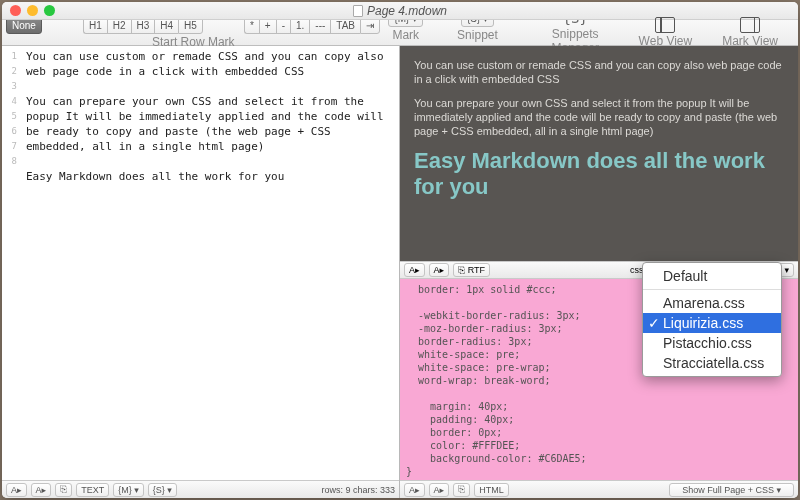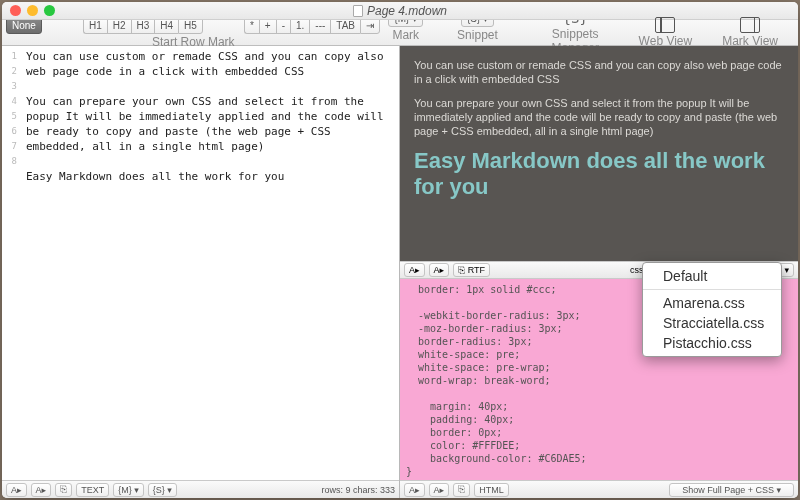--- a/index.html
+++ b/index.html
@@ -184,18 +184,19 @@
         <div class="st-btn">⎘</div>
         <div class="st-btn">HTML</div>
         <div style="flex:1"></div>
         <div class="st-btn" style="padding:0 12px;"><span>Show Full Page + CSS</span>&nbsp;▾</div>
       </div>
 
       <div class="dropdown">
         <div class="dd-item">Default</div>
         <div class="dd-sep"></div>
         <div class="dd-item">Amarena.css</div>
+        <div class="dd-item sel">Liquirizia.css</div>
+        <div class="dd-item">Pistacchio.css</div>
         <div class="dd-item">Stracciatella.css</div>
-        <div class="dd-item">Pistacchio.css</div>
       </div>
     </div>
   </div>
 </div>
 
 </body></html>

